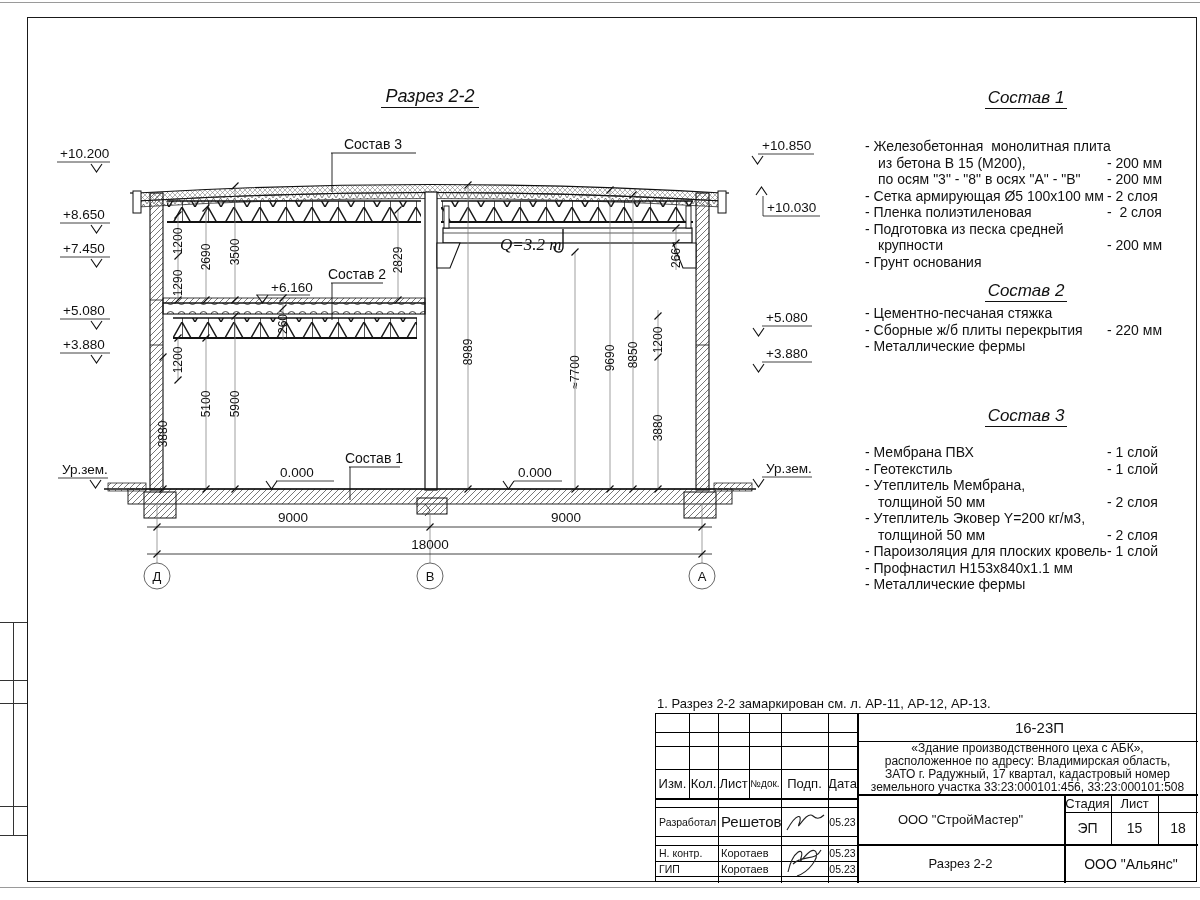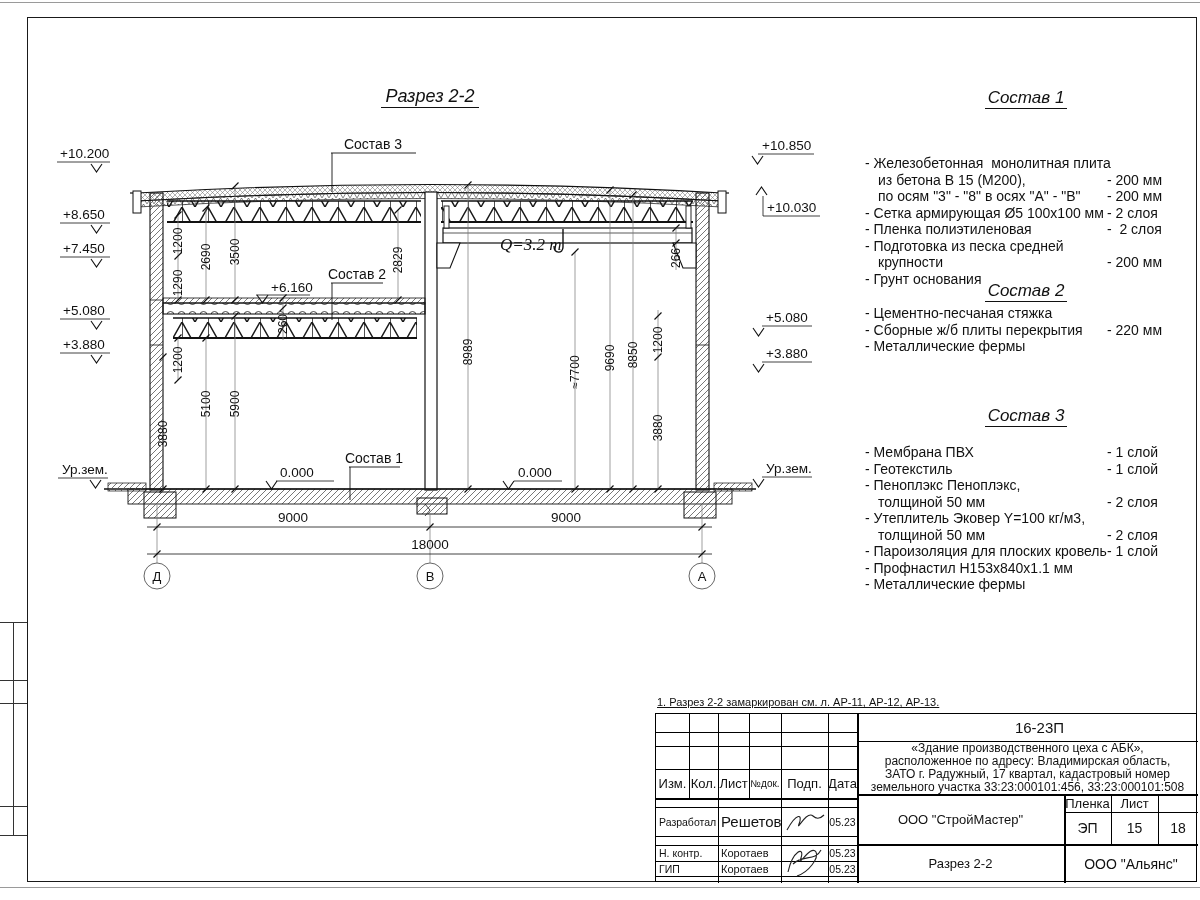--- a/index.html
+++ b/index.html
@@ -19,21 +19,21 @@
   
   .spec { position:absolute; left:865px; width:322px; }
   .spec h3 { font-style:italic; font-weight:normal; font-size:17px; text-align:center; }
   .spec h3 span { border-bottom:1.2px solid #111; padding:0 3px 1px; }
   .spec .rows { margin-top:0; }
   .srow { display:flex; font-size:14px; line-height:16.5px; }
   .srow .t { flex:1; white-space:pre; }
   .srow .t.ind { padding-left:13px; }
   .srow .v { width:80px; flex:none; white-space:pre; }
   
-  .note { position:absolute; left:657px; top:696px; font-size:11px;text-decoration:underline; }
+  .note { position:absolute; left:657px; top:696px; font-size:13px; }
   
   .tb { position:absolute; left:655px; top:713px; width:542px; height:169px;
         border:1.6px solid #000; }
   .tb .vl, .tb .hl { position:absolute; background:#000; }
   .tb .cell { position:absolute; display:flex; align-items:center; justify-content:center;
               text-align:center; overflow:hidden; }
   .tb .left-text { justify-content:flex-start; padding-left:3px; }
   svg { position:absolute; left:0; top:0; }
   svg text { fill:#111; }
   .dimtxt { font-size:12px; }
@@ -302,21 +302,21 @@
     <text x="702" y="581" text-anchor="middle" font-size="13">А</text>
   </g>
 </svg>
 
 <div class="dwg-title">
   <span>Разрез 2-2</span>
 </div>
 
 <div class="spec" style="top:88px;">
   <h3><span>Состав 1</span></h3>
-  <div class="rows" style="margin-top:47px;">
+  <div class="rows" style="margin-top:30px;">
     <div class="srow">
         <span class="t">- Железобетонная  монолитная плита</span>
         <span class="v"></span>
       </div>
     <div class="srow">
         <span class="t ind">из бетона В 15 (М200),</span>
         <span class="v">- 200 мм</span>
       </div>
     <div class="srow">
         <span class="t ind">по осям "3" - "8" в осях "А" - "В"</span>
@@ -368,29 +368,29 @@
   <div class="rows" style="margin-top:18px;">
     <div class="srow">
         <span class="t">- Мембрана ПВХ</span>
         <span class="v">- 1 слой</span>
       </div>
     <div class="srow">
         <span class="t">- Геотекстиль</span>
         <span class="v">- 1 слой</span>
       </div>
     <div class="srow">
-        <span class="t">- Пеноплэкс Пеноплэкс,</span>
+        <span class="t">- Утеплитель Мембрана,</span>
         <span class="v"></span>
       </div>
     <div class="srow">
         <span class="t ind">толщиной 50 мм</span>
         <span class="v">- 2 слоя</span>
       </div>
     <div class="srow">
-        <span class="t">- Утеплитель Эковер Y=100 кг/м3,</span>
+        <span class="t">- Утеплитель Эковер Y=200 кг/м3,</span>
         <span class="v"></span>
       </div>
     <div class="srow">
         <span class="t ind">толщиной 50 мм</span>
         <span class="v">- 2 слоя</span>
       </div>
     <div class="srow">
         <span class="t">- Пароизоляция для плоских кровель</span>
         <span class="v">- 1 слой</span>
       </div>
@@ -462,20 +462,20 @@
   <div class="cell" style="left:201px;top:27px;width:341px;height:53px;">
     <div style="font-size:12px;line-height:13px;">
       <div>«Здание производственного цеха с АБК»,</div>
       <div>расположенное по адресу: Владимирская область,</div>
       <div>ЗАТО г. Радужный, 17 квартал, кадастровый номер</div>
       <div>земельного участка 33:23:000101:456, 33:23:000101:508</div>
     </div>
   </div>
   <div class="cell" style="left:201px;top:80px;width:207px;height:50px;font-size:13px;">ООО "СтройМастер"</div>
   <div class="cell" style="left:201px;top:130px;width:207px;height:39px;font-size:13px;">Разрез 2-2</div>
-  <div class="cell" style="left:408px;top:80px;width:47px;height:18px;font-size:13px;">Пленка</div>
+  <div class="cell" style="left:408px;top:80px;width:47px;height:18px;font-size:13px;">Стадия</div>
   <div class="cell" style="left:455px;top:80px;width:47px;height:18px;font-size:13px;">Лист</div>
   <div class="cell" style="left:502px;top:80px;width:40px;height:18px;font-size:13px;margin-left:48px;">Листов</div>
   <div class="cell" style="left:408px;top:98px;width:47px;height:32px;font-size:14px;">ЭП</div>
   <div class="cell" style="left:455px;top:98px;width:47px;height:32px;font-size:14px;">15</div>
   <div class="cell" style="left:502px;top:98px;width:40px;height:32px;font-size:14px;">18</div>
   <div class="cell" style="left:408px;top:130px;width:134px;height:39px;font-size:14px;">ООО "Альянс"</div>
 </div>
 
 </body></html>

